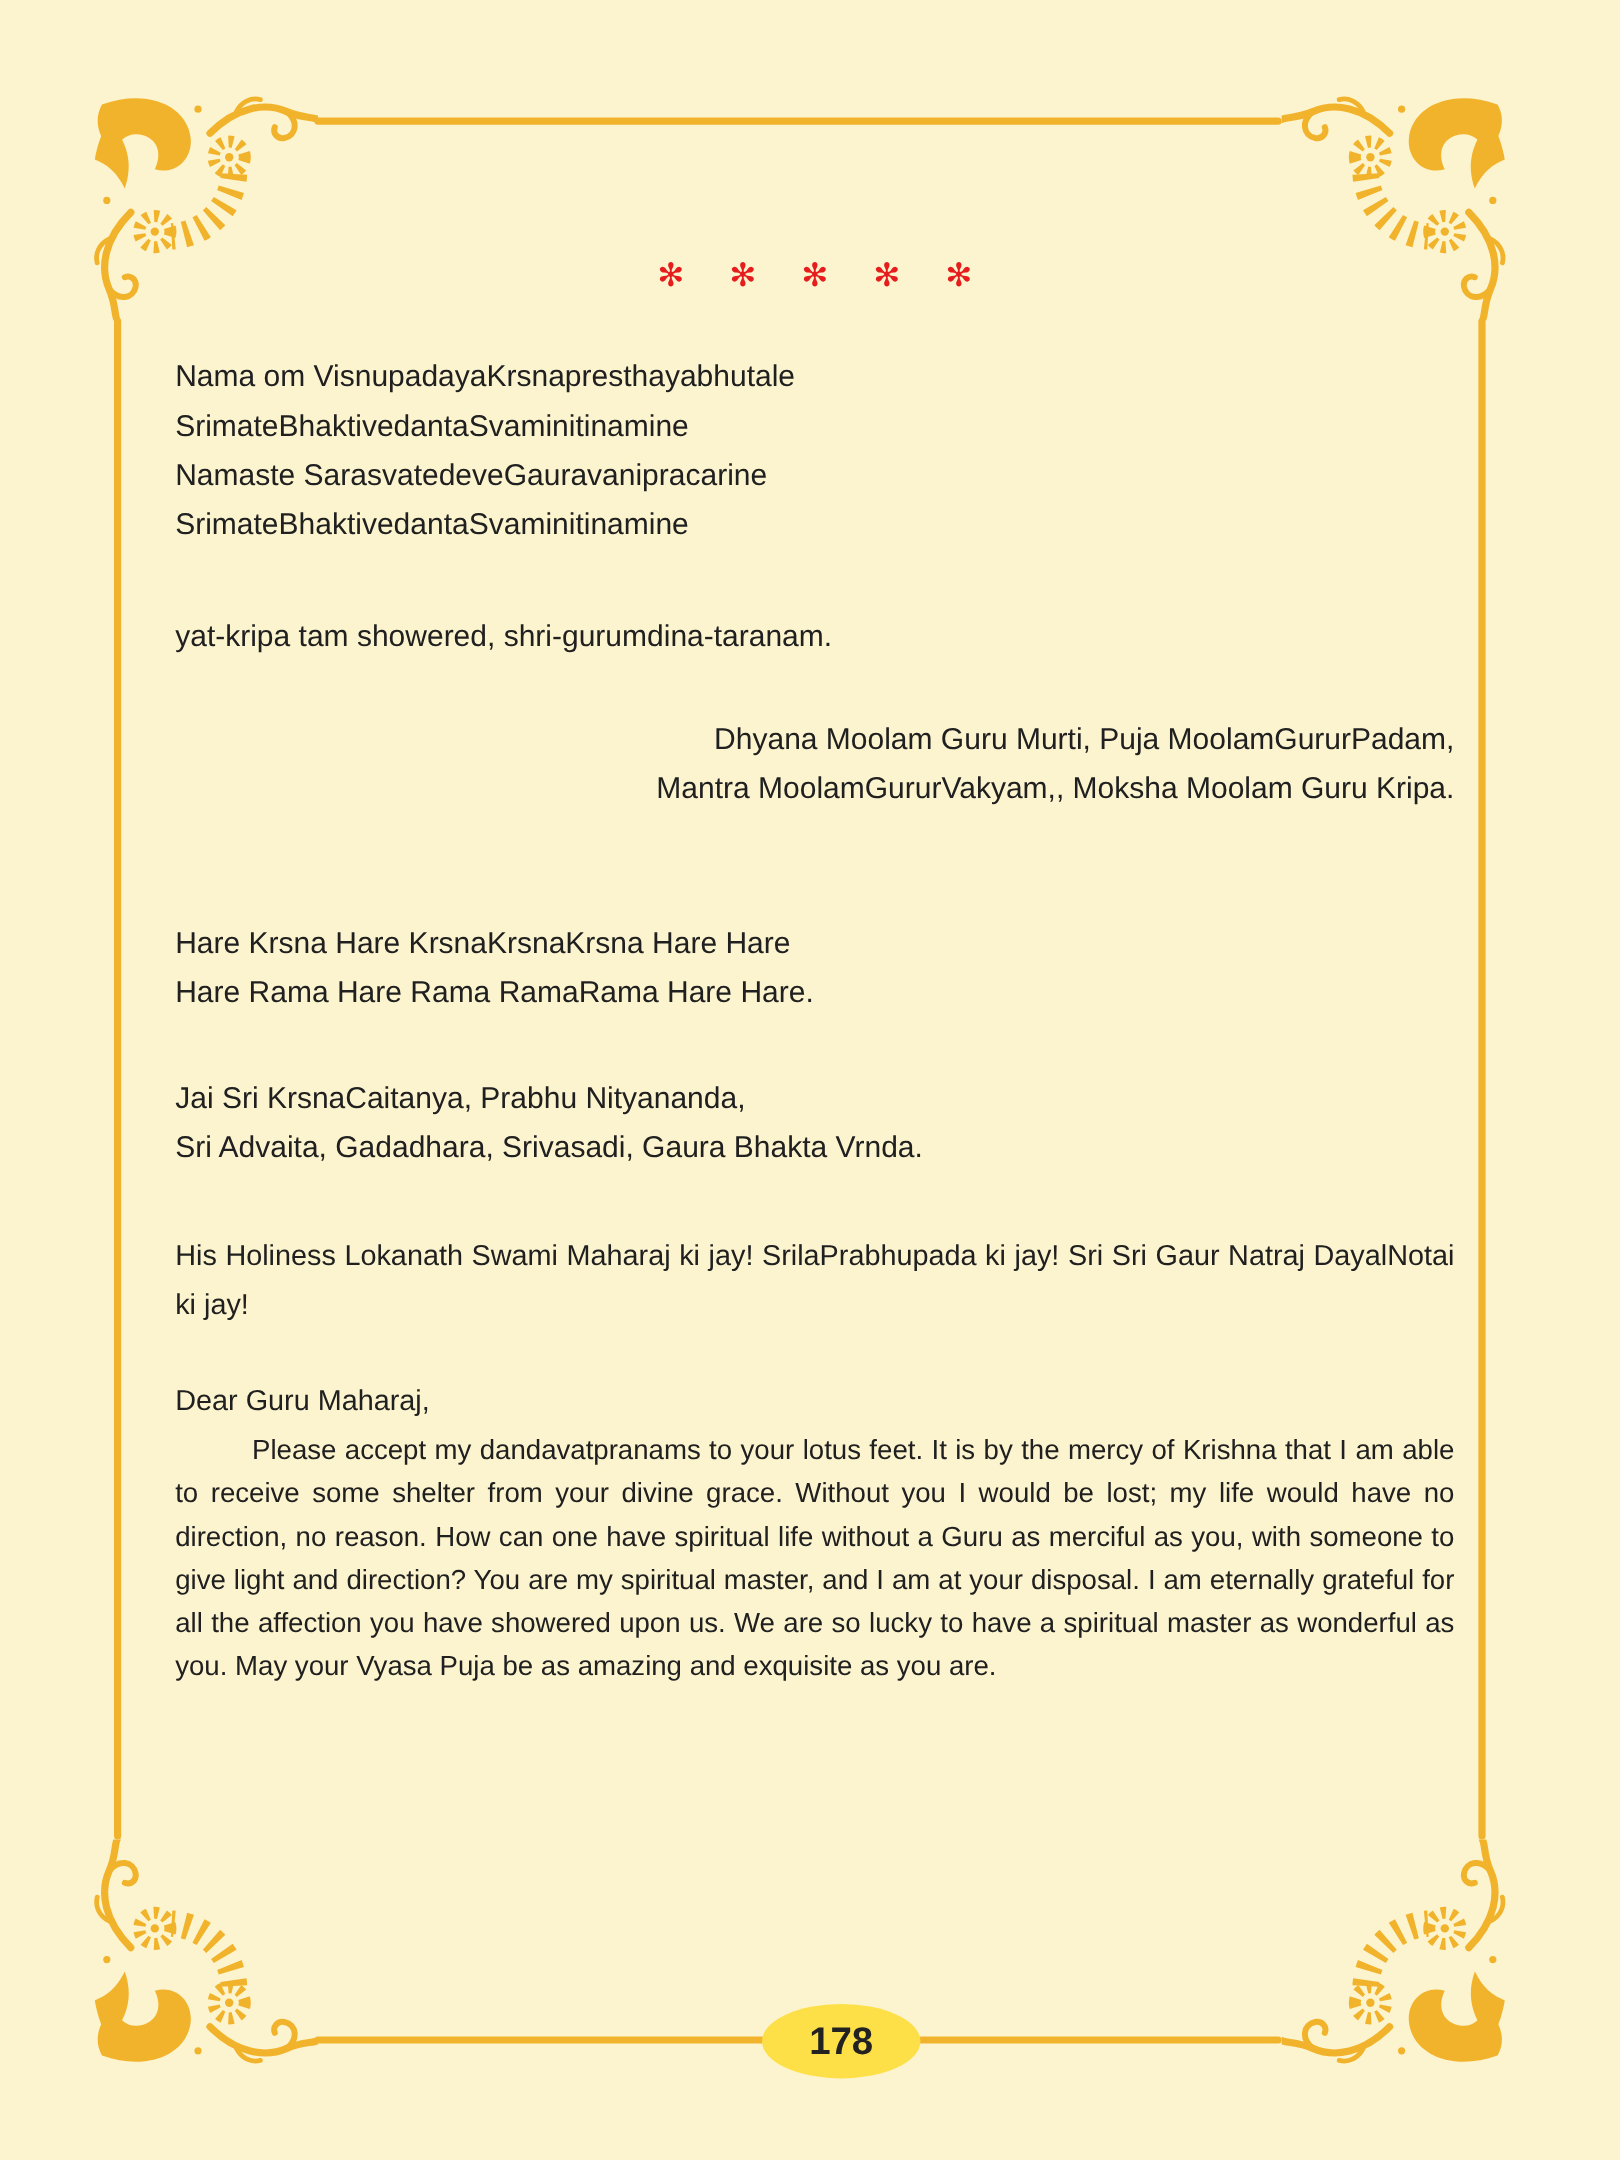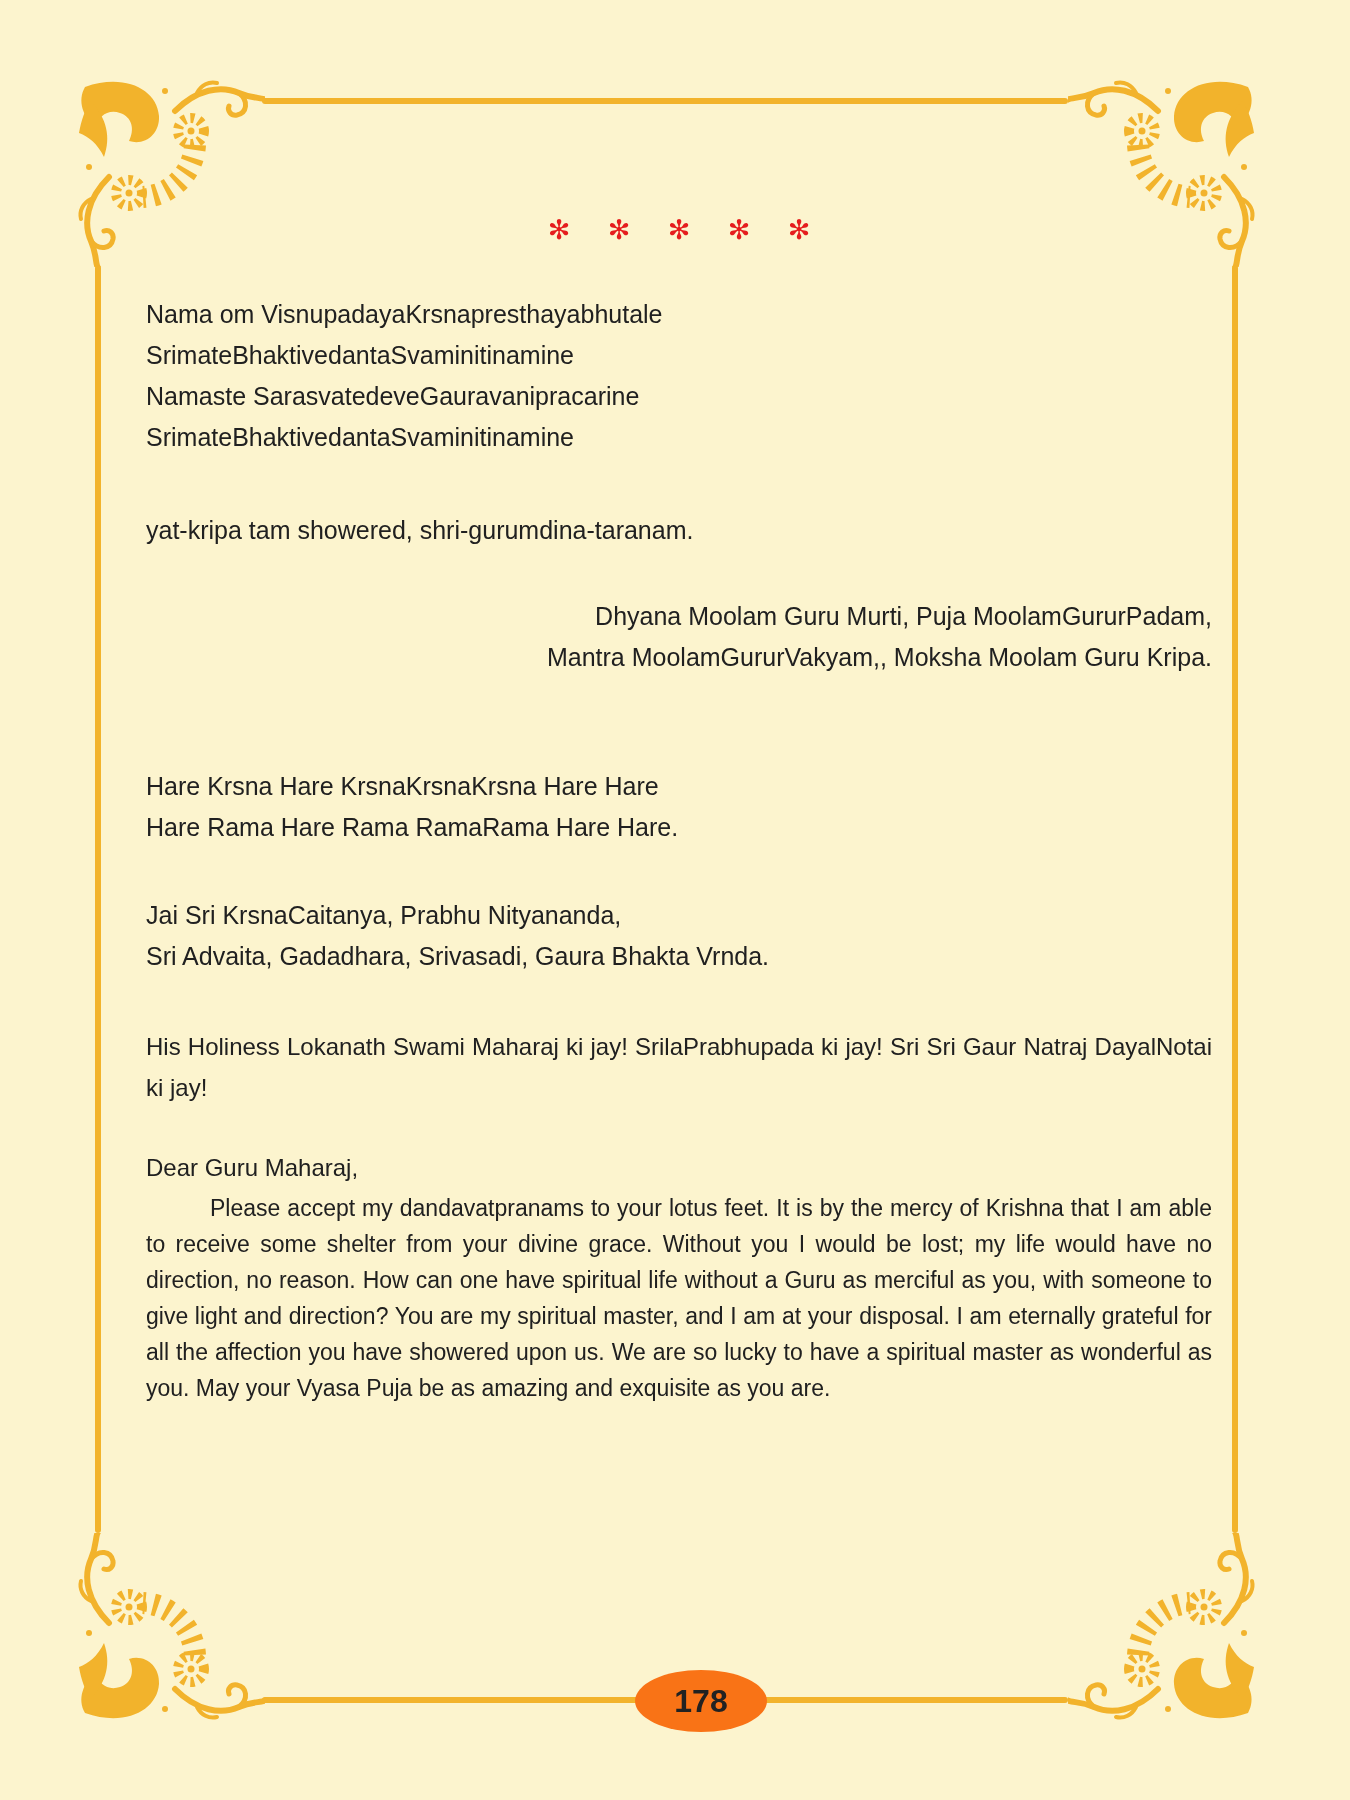--- a/index.html
+++ b/index.html
@@ -36,21 +36,21 @@
   .mb5{margin-bottom:47px;}
   .jay{font-size:24px;line-height:41px;text-align:justify;margin:0 0 39px 0;}
   .sal{font-size:24px;line-height:41px;margin:0;}
   .body-par{
     font-size:23px;line-height:36px;text-align:justify;
     text-indent:64px;margin:2px 0 0 0;
   }
   
   .oval{
     position:absolute;left:635px;top:1670px;width:132px;height:62px;
-    background:#f97316;border-radius:50%;
+    background:#fde047;border-radius:50%;
     display:flex;align-items:center;justify-content:center;
     font-size:32px;font-weight:700;color:#222222;
   }
 </style>
 </head>
 <body>
 
 <div class="page">
 
   <svg class="corner tl" viewBox="0 0 196 196" aria-hidden="true">

